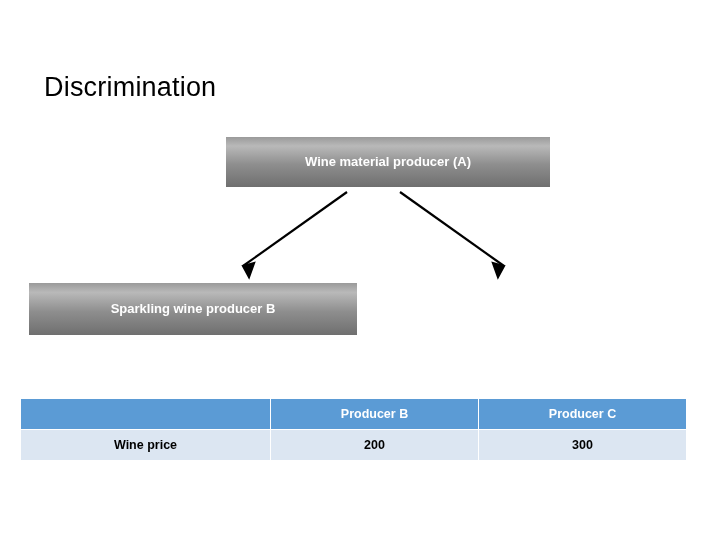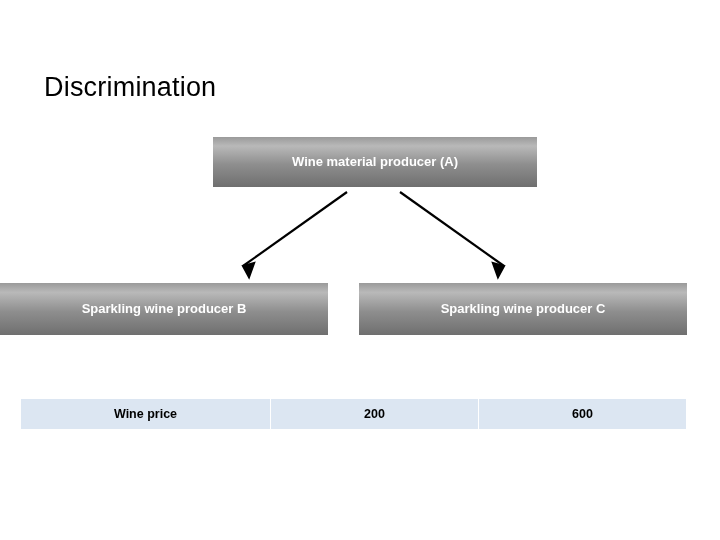--- a/index.html
+++ b/index.html
@@ -32,29 +32,30 @@
     box-sizing: border-box;
     display: flex;
     align-items: center;
     justify-content: center;
     text-align: center;
     color: #ffffff;
     font-size: 13px;
     font-weight: bold;
     line-height: 1.35;
     background: linear-gradient(to bottom, #9a9a9a 0%, #b9b9b9 18%, #8e8e8e 55%, #6f6f6f 100%);
+    margin-left: 13px;
   }
   .node-a {
     left: 213px;
     top: 137px;
     width: 324px;
     height: 50px;
   }
   .node-b {
-    left: 0;
+    left: 16px;
     top: 283px;
     width: 328px;
     height: 52px;
   }
   .node-c {
     left: 359px;
     top: 283px;
     width: 328px;
     height: 52px;
   }
@@ -122,32 +123,34 @@
   <div class="node node-a">
     <span>Wine material producer (A)</span>
   </div>
 
   <div class="node node-b">
     <div>
       <div>Sparkling wine producer B</div>
     </div>
   </div>
 
-  <div class="node node-c">
-    <span>Sparkling wine producer C</span>
-  </div>
 
   <table class="table">
     <colgroup>
       <col class="col-label">
       <col class="col-val">
       <col class="col-val">
     </colgroup>
     <tbody>
+      <tr class="header">
+        <td class="blank"></td>
+        <td>Producer B</td>
+        <td>Producer C</td>
+      </tr>
       <tr class="body">
         <td class="rowlabel">Wine price</td>
         <td>200</td>
-        <td>600</td>
+        <td>300</td>
       </tr>
     </tbody>
   </table>
 
 </div>
 
 </body></html>

